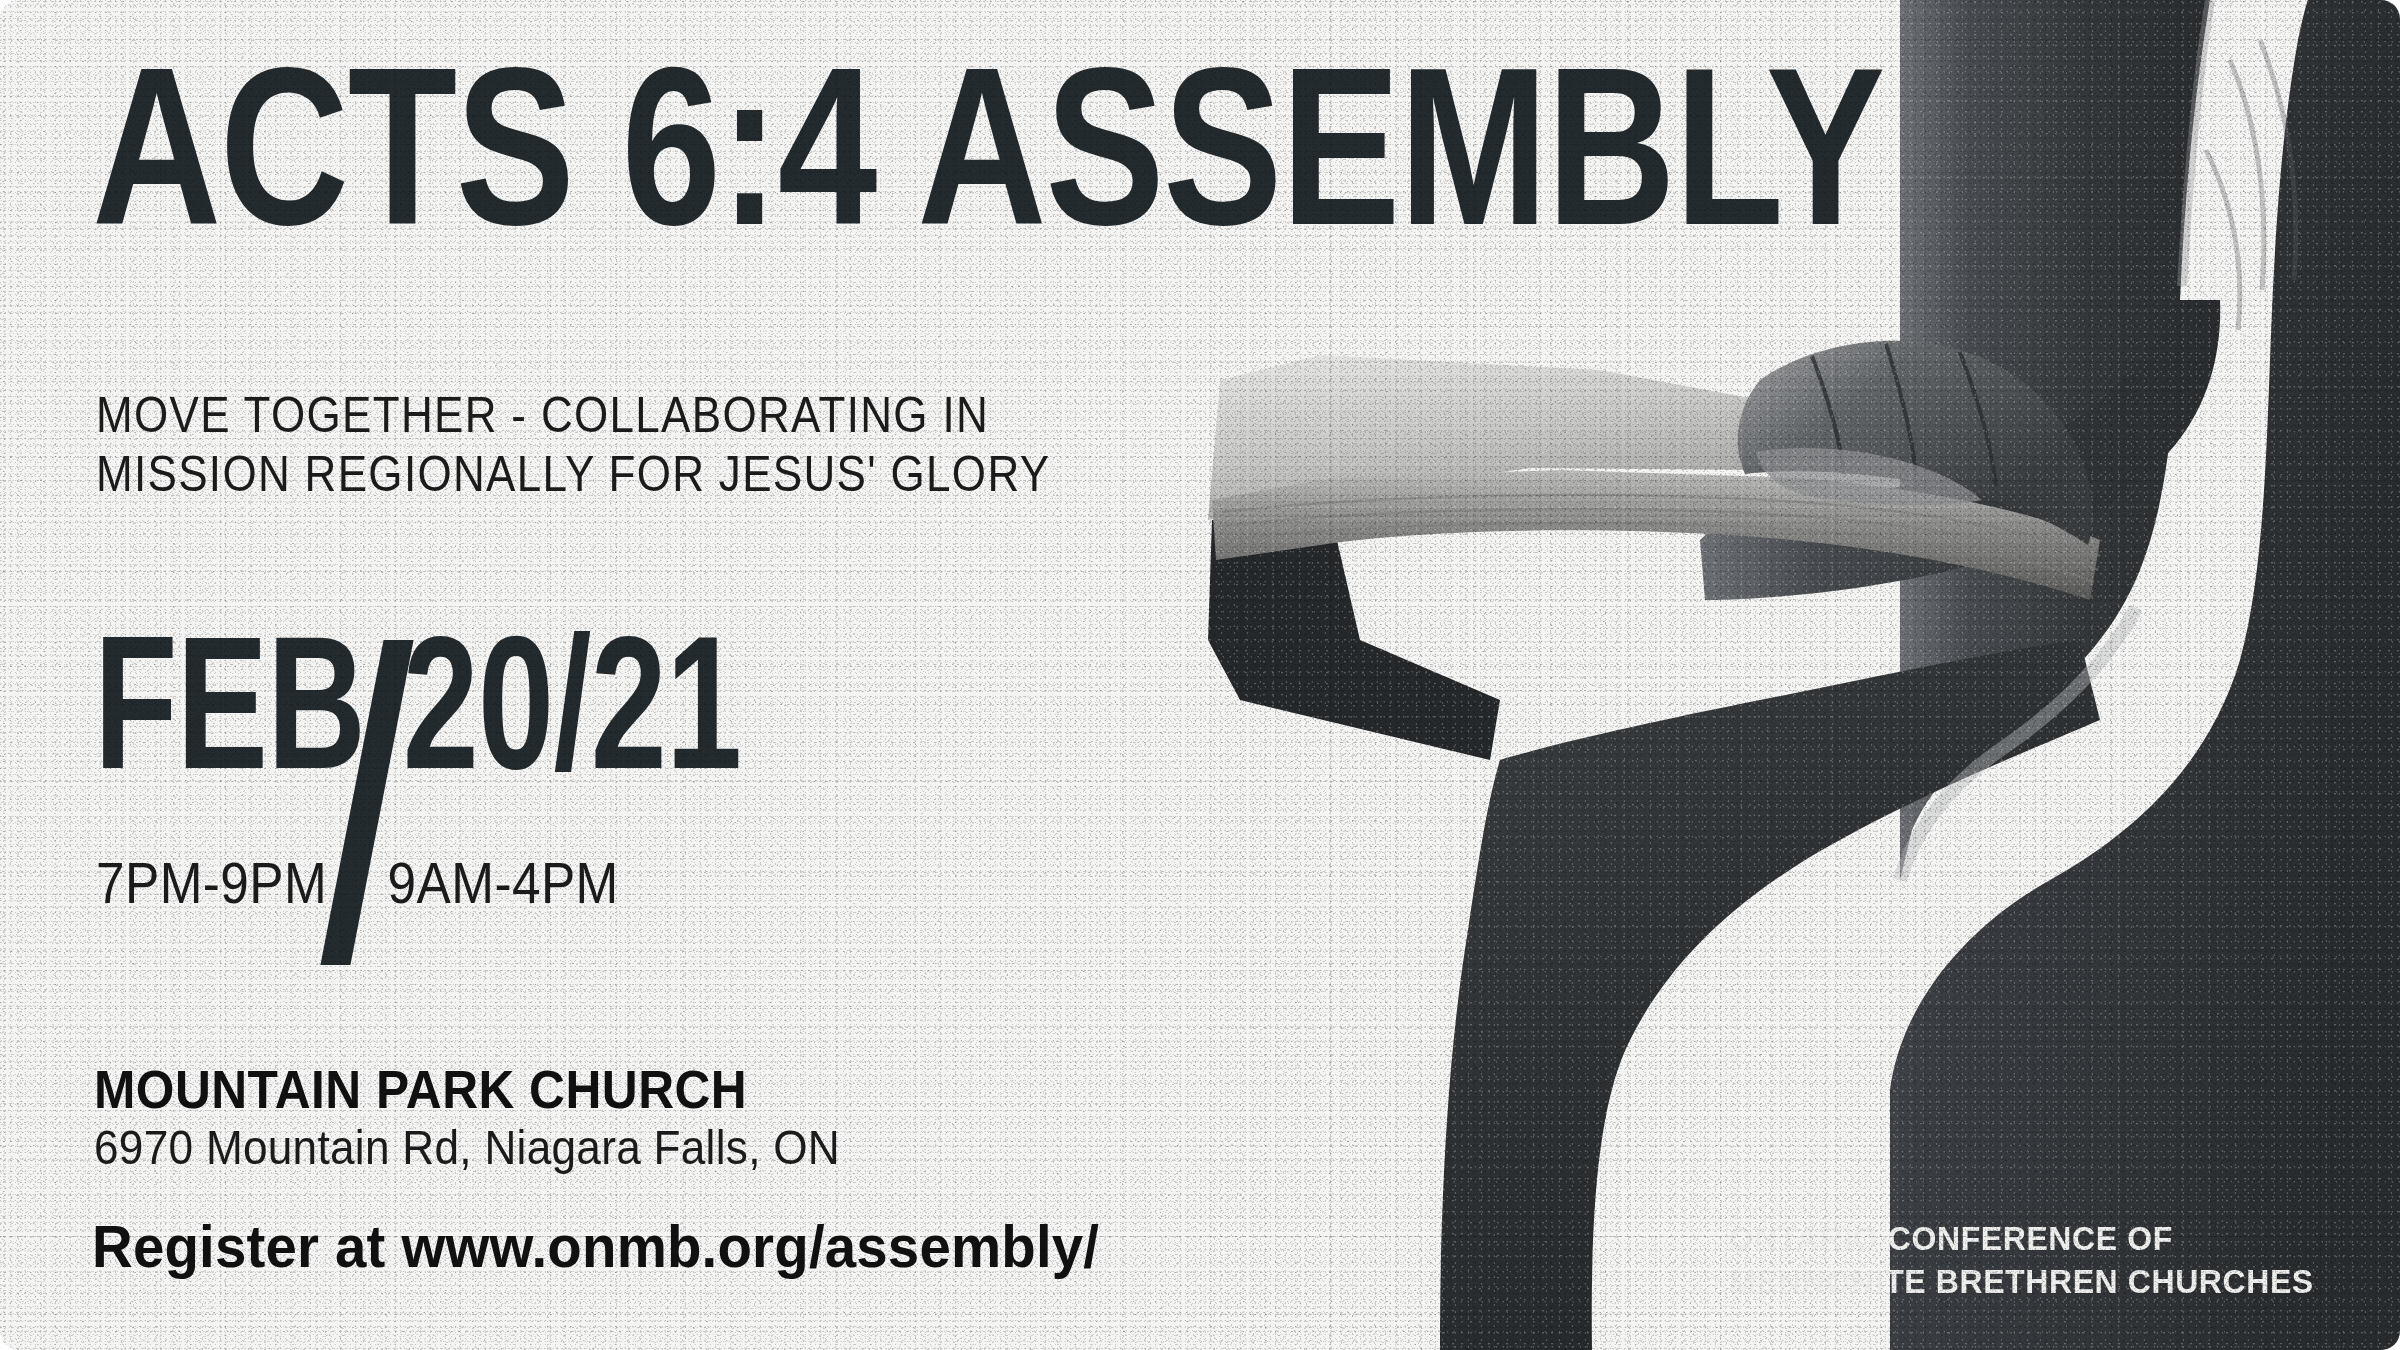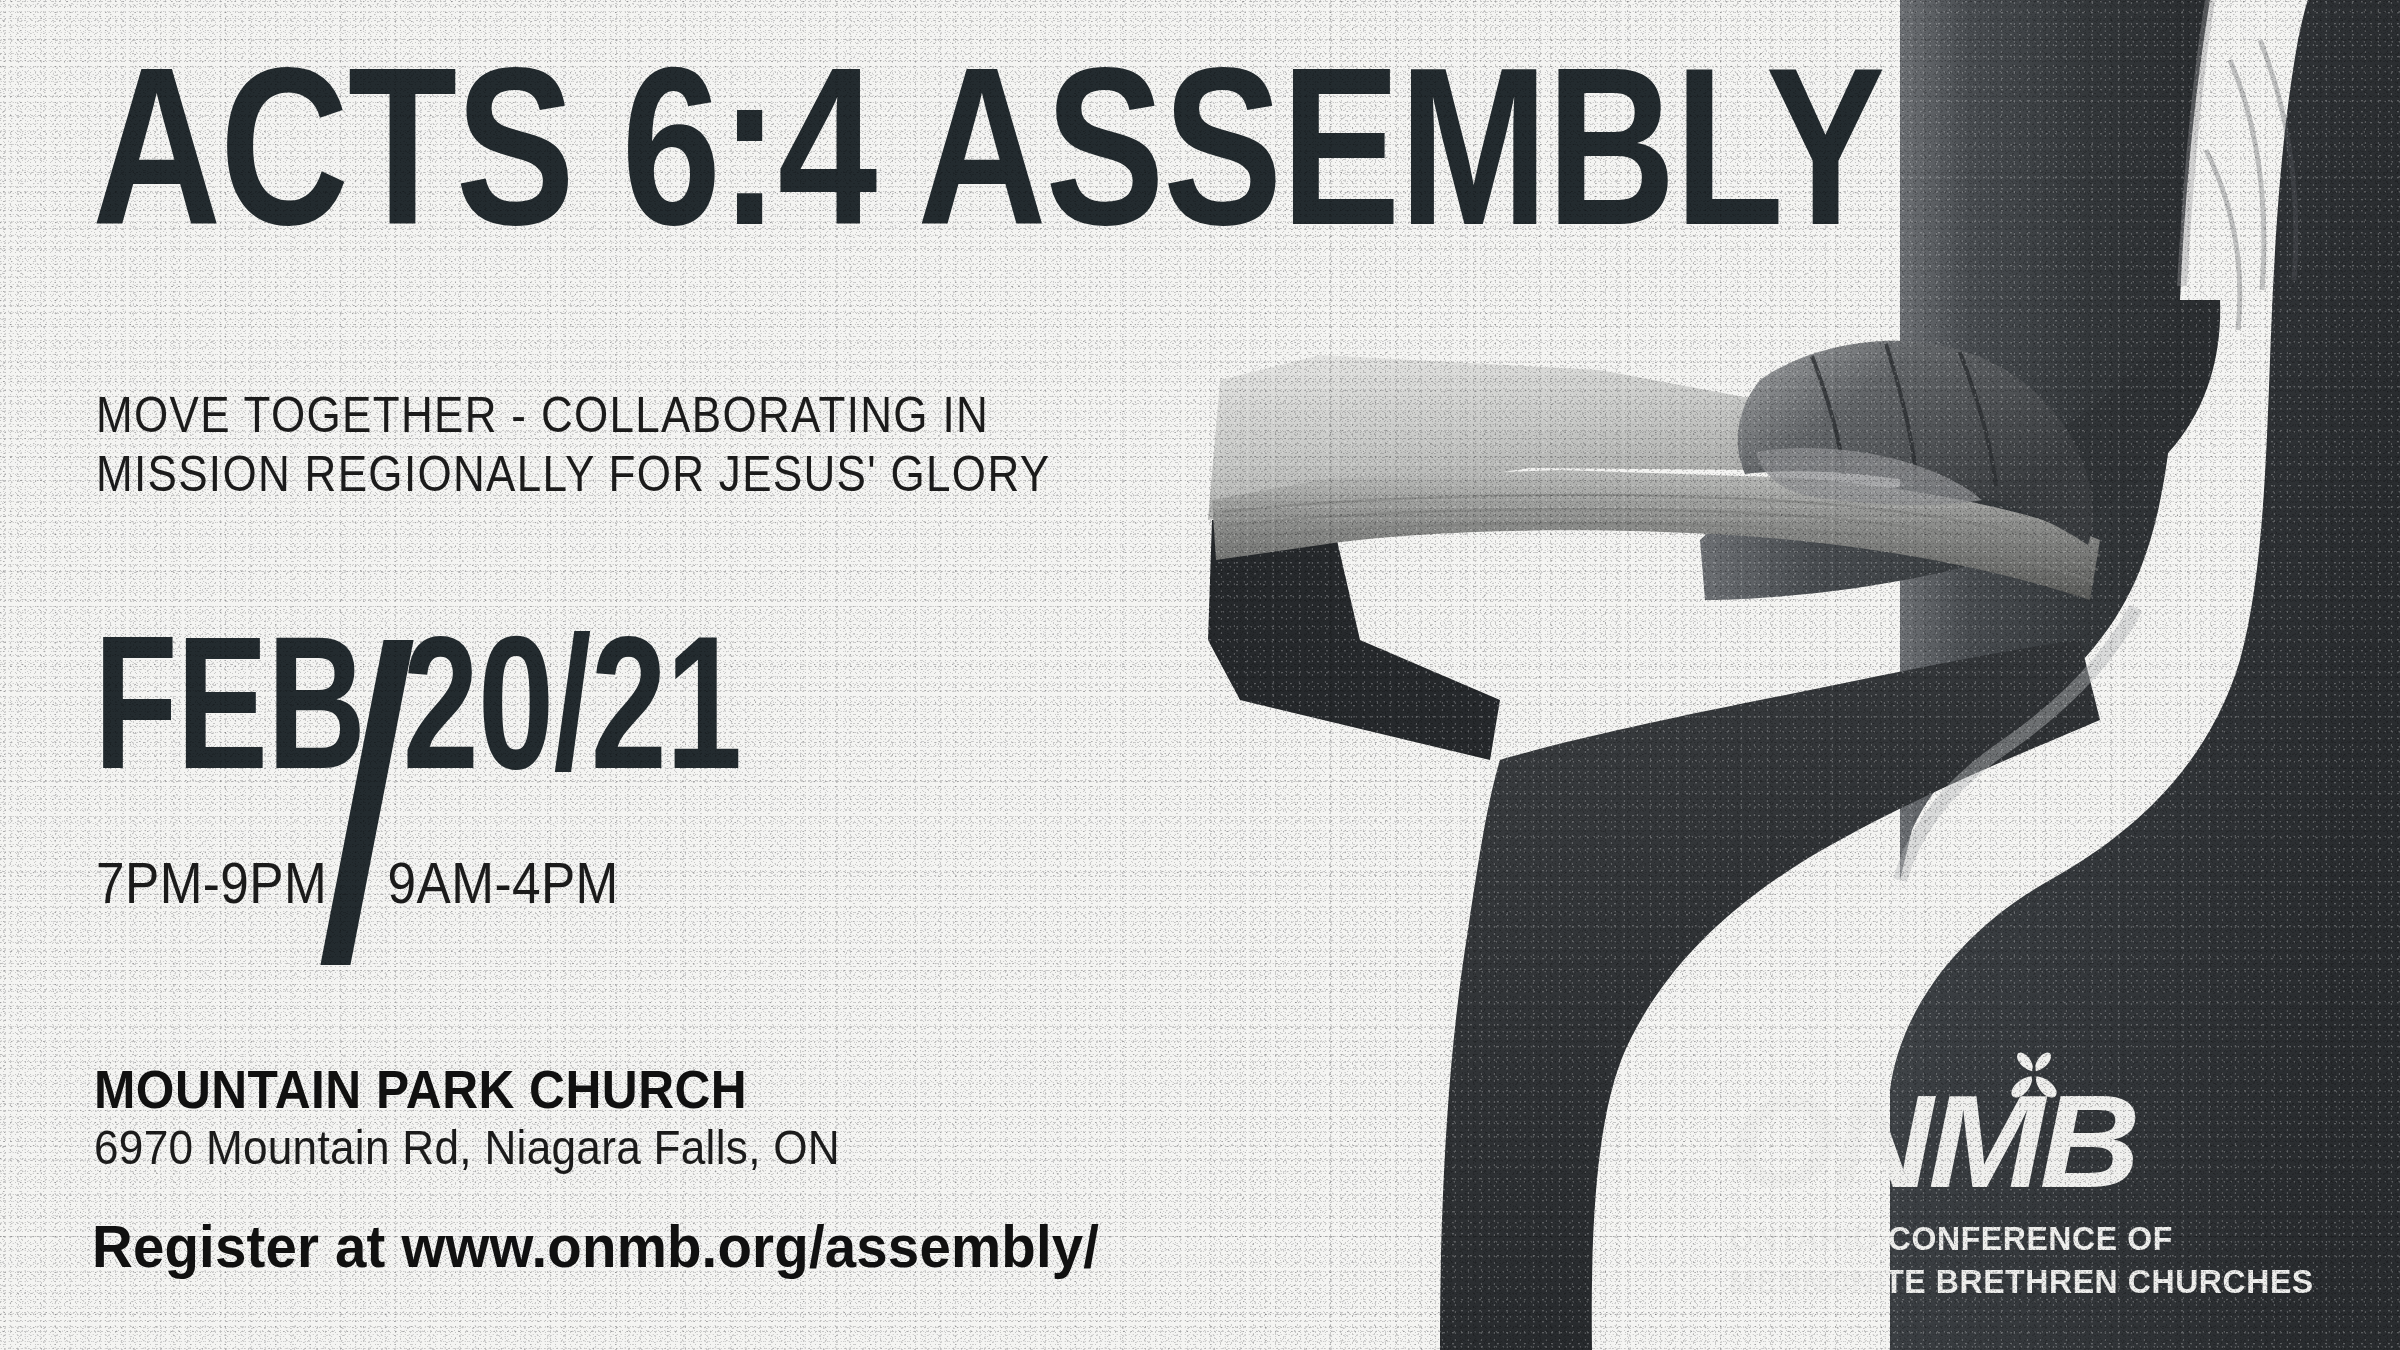--- a/index.html
+++ b/index.html
@@ -9,20 +9,21 @@
     background:#ffffff;
     font-family:"Liberation Sans", sans-serif;
     overflow:hidden;
   }
 
   #poster {
     position:relative;
     width:2400px; height:1350px;
     background:#f4f4f2;
     overflow:hidden;
+    border-radius:19px;
   }
 
   
   .grain {
     position:absolute; inset:0;
     pointer-events:none;
     opacity:.55;
     background-image:
       radial-gradient(circle at 7% 13%,  rgba(80,80,85,.55) .6px, transparent .9px),
       radial-gradient(circle at 23% 41%, rgba(80,80,85,.45) .6px, transparent .9px),
@@ -372,37 +373,20 @@
     </div>
 
     <div class="venue-name">MOUNTAIN PARK CHURCH</div>
 
     <div class="venue-addr">6970 Mountain Rd, Niagara Falls, ON</div>
 
     <div class="register">Register at www.onmb.org/assembly/</div>
   </div>
 
   <div id="logo">
-    <div class="logo-mark-row">
-      <div class="logo-word">ONMB</div>
-      <svg class="logo-flower" viewBox="0 0 100 100">
-
-        <path d="M 47,44 C 38,42 28,35 24,26 C 21,19 23,13 30,14
-                 C 39,16 46,26 48,36 Z" fill="#f0f0ee"></path>
-
-        <path d="M 53,44 C 62,42 72,35 76,26 C 79,19 77,13 70,14
-                 C 61,16 54,26 52,36 Z" fill="#f0f0ee"></path>
-
-        <path d="M 46,52 C 35,53 22,60 16,71 C 11,80 14,88 24,86
-                 C 36,83 45,70 47,58 Z" fill="#f0f0ee"></path>
-
-        <path d="M 54,52 C 65,53 78,60 84,71 C 89,80 86,88 76,86
-                 C 64,83 55,70 53,58 Z" fill="#f0f0ee"></path>
-      </svg>
-    </div>
     <div class="logo-sub">
       <div>ONTARIO CONFERENCE OF</div>
       <div>MENNONITE BRETHREN CHURCHES</div>
     </div>
   </div>
 
   <div class="grain"></div>
   <div class="grain-fine"></div>
 </div>
 

